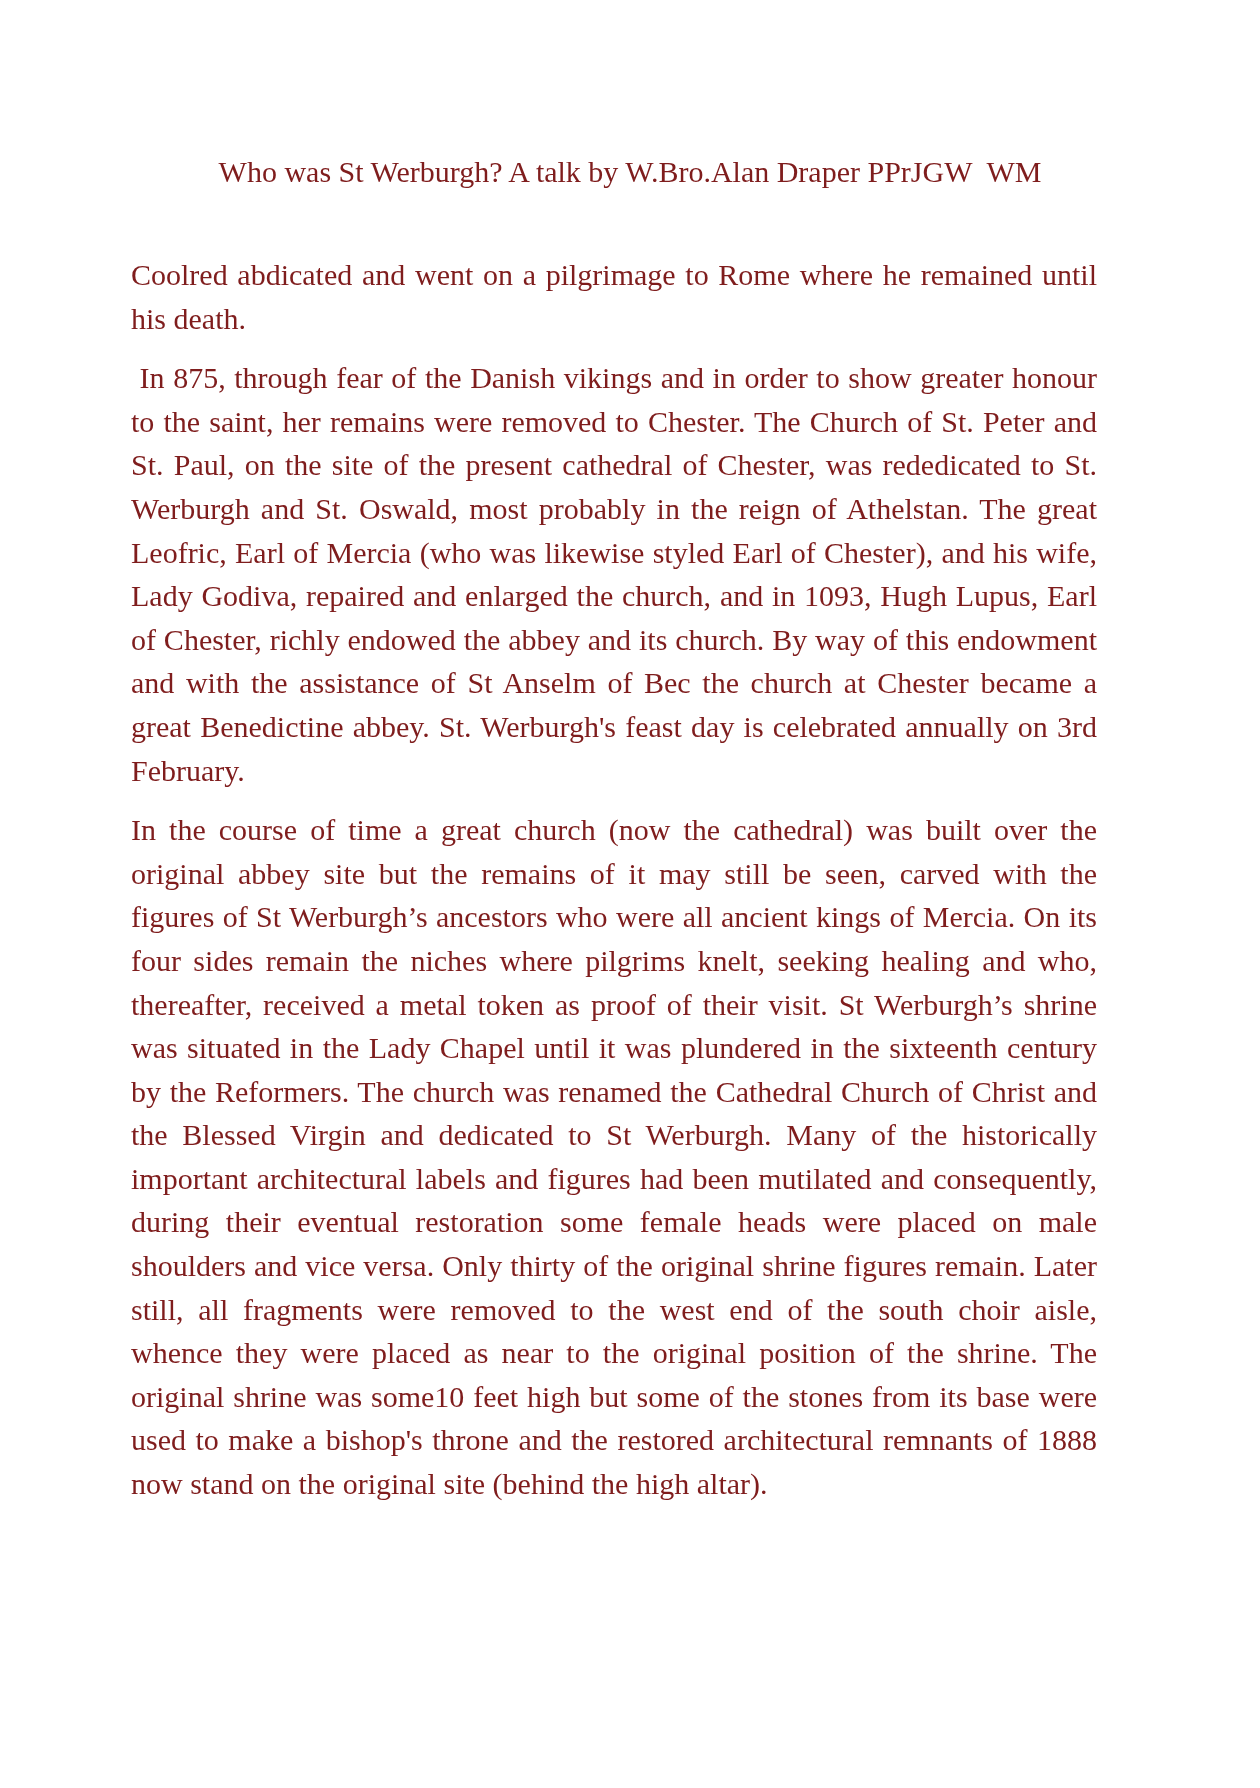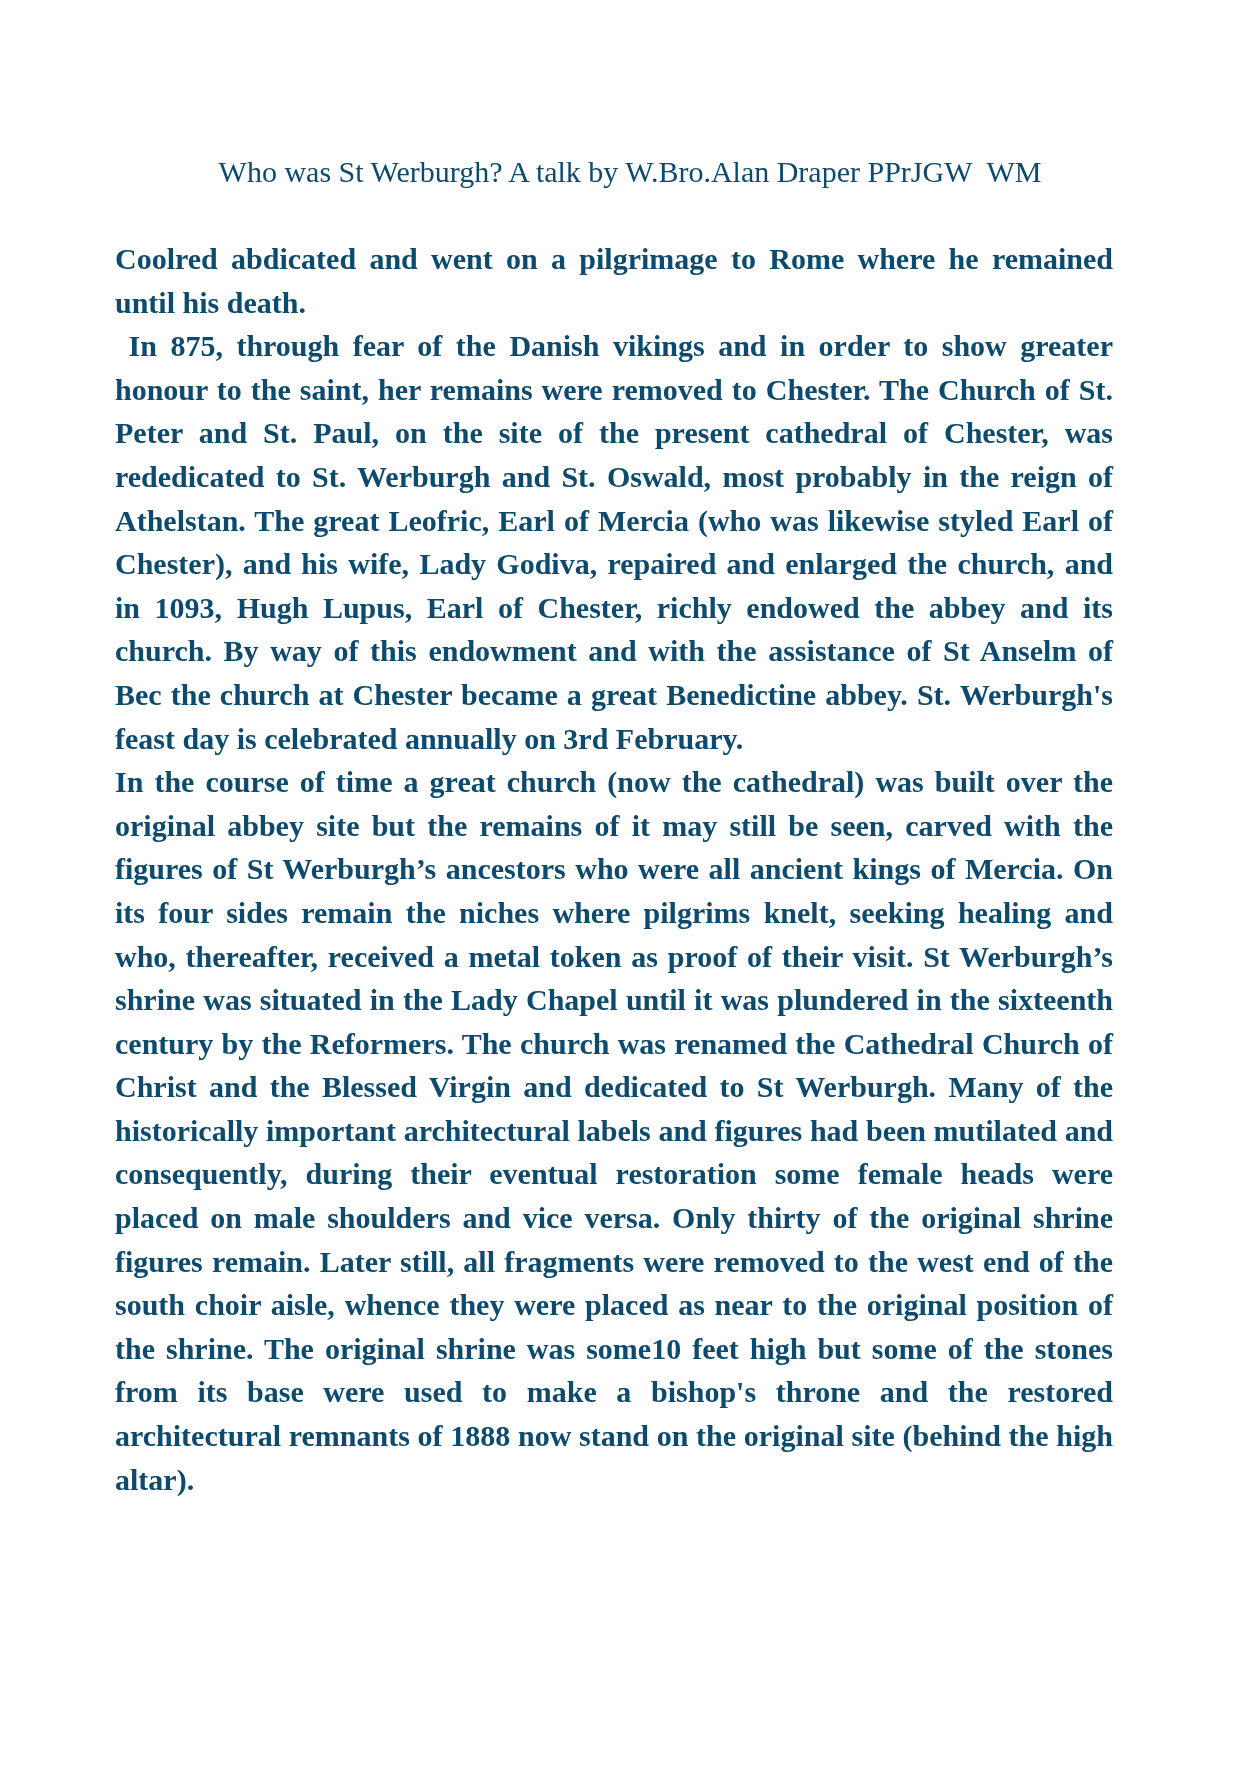--- a/index.html
+++ b/index.html
@@ -1,32 +1,32 @@
 <!DOCTYPE html>
 <html><head>
 <meta charset="utf-8">
 <style>
   html, body { margin: 0; padding: 0; background: #ffffff; }
   body { width: 1260px; height: 1788px; position: relative; overflow: hidden; }
   .page {
     position: absolute; left: 0; top: 0; width: 1260px; height: 1788px;
     font-family: "Liberation Serif", "DejaVu Serif", serif;
-    color: #0c4a6e;
+    color: #7f1d1d;
   }
   .title {
     position: absolute; top: 152px; left: 0; width: 1260px;
     text-align: center; font-size: 30px; line-height: 40px;
     white-space: pre;
   }
   .body {
     position: absolute; top: 237px; left: 115px; width: 998px;
     font-size: 30px; line-height: 43.6px;
     text-align: justify;
   }
-  .para { margin: 0; font-weight: bold; }
+  .para { margin: 16px; }
 </style>
 </head>
 <body>
 
 <div class="page">
   <div class="title">Who was St Werburgh? A talk by W.Bro.Alan Draper PPrJGW  WM</div>
   <div class="body">
     <p class="para">Coolred abdicated and went on a pilgrimage to Rome where he remained until his death.</p>
     <p class="para">&nbsp;In 875, through fear of the Danish vikings and in order to show greater honour to the saint, her remains were removed to Chester. The Church of St. Peter and St. Paul, on the site of the present cathedral of Chester, was rededicated to St. Werburgh and St. Oswald, most probably in the reign of Athelstan. The great Leofric, Earl of Mercia (who was likewise styled Earl of Chester), and his wife, Lady Godiva, repaired and enlarged the church, and in 1093, Hugh Lupus, Earl of Chester, richly endowed the abbey and its church. By way of this endowment and with the assistance of St Anselm of Bec the church at Chester became a great Benedictine abbey. St. Werburgh's feast day is celebrated annually on 3rd February.</p>
     <p class="para">In the course of time a great church (now the cathedral) was built over the original abbey site but the remains of it may still be seen, carved with the figures of St Werburgh’s ancestors who were all ancient kings of Mercia. On its four sides remain the niches where pilgrims knelt, seeking healing and who, thereafter, received a metal token as proof of their visit. St Werburgh’s shrine was situated in the Lady Chapel until it was plundered in the sixteenth century by the Reformers. The church was renamed the Cathedral Church of Christ and the Blessed Virgin and dedicated to St Werburgh. Many of the historically important architectural labels and figures had been mutilated and consequently, during their eventual restoration some female heads were placed on male shoulders and vice versa. Only thirty of the original shrine figures remain. Later still, all fragments were removed to the west end of the south choir aisle, whence they were placed as near to the original position of the shrine. The original shrine was some10 feet high but some of the stones from its base were used to make a bishop's throne and the restored architectural remnants of 1888 now stand on the original site (behind the high altar).</p>

